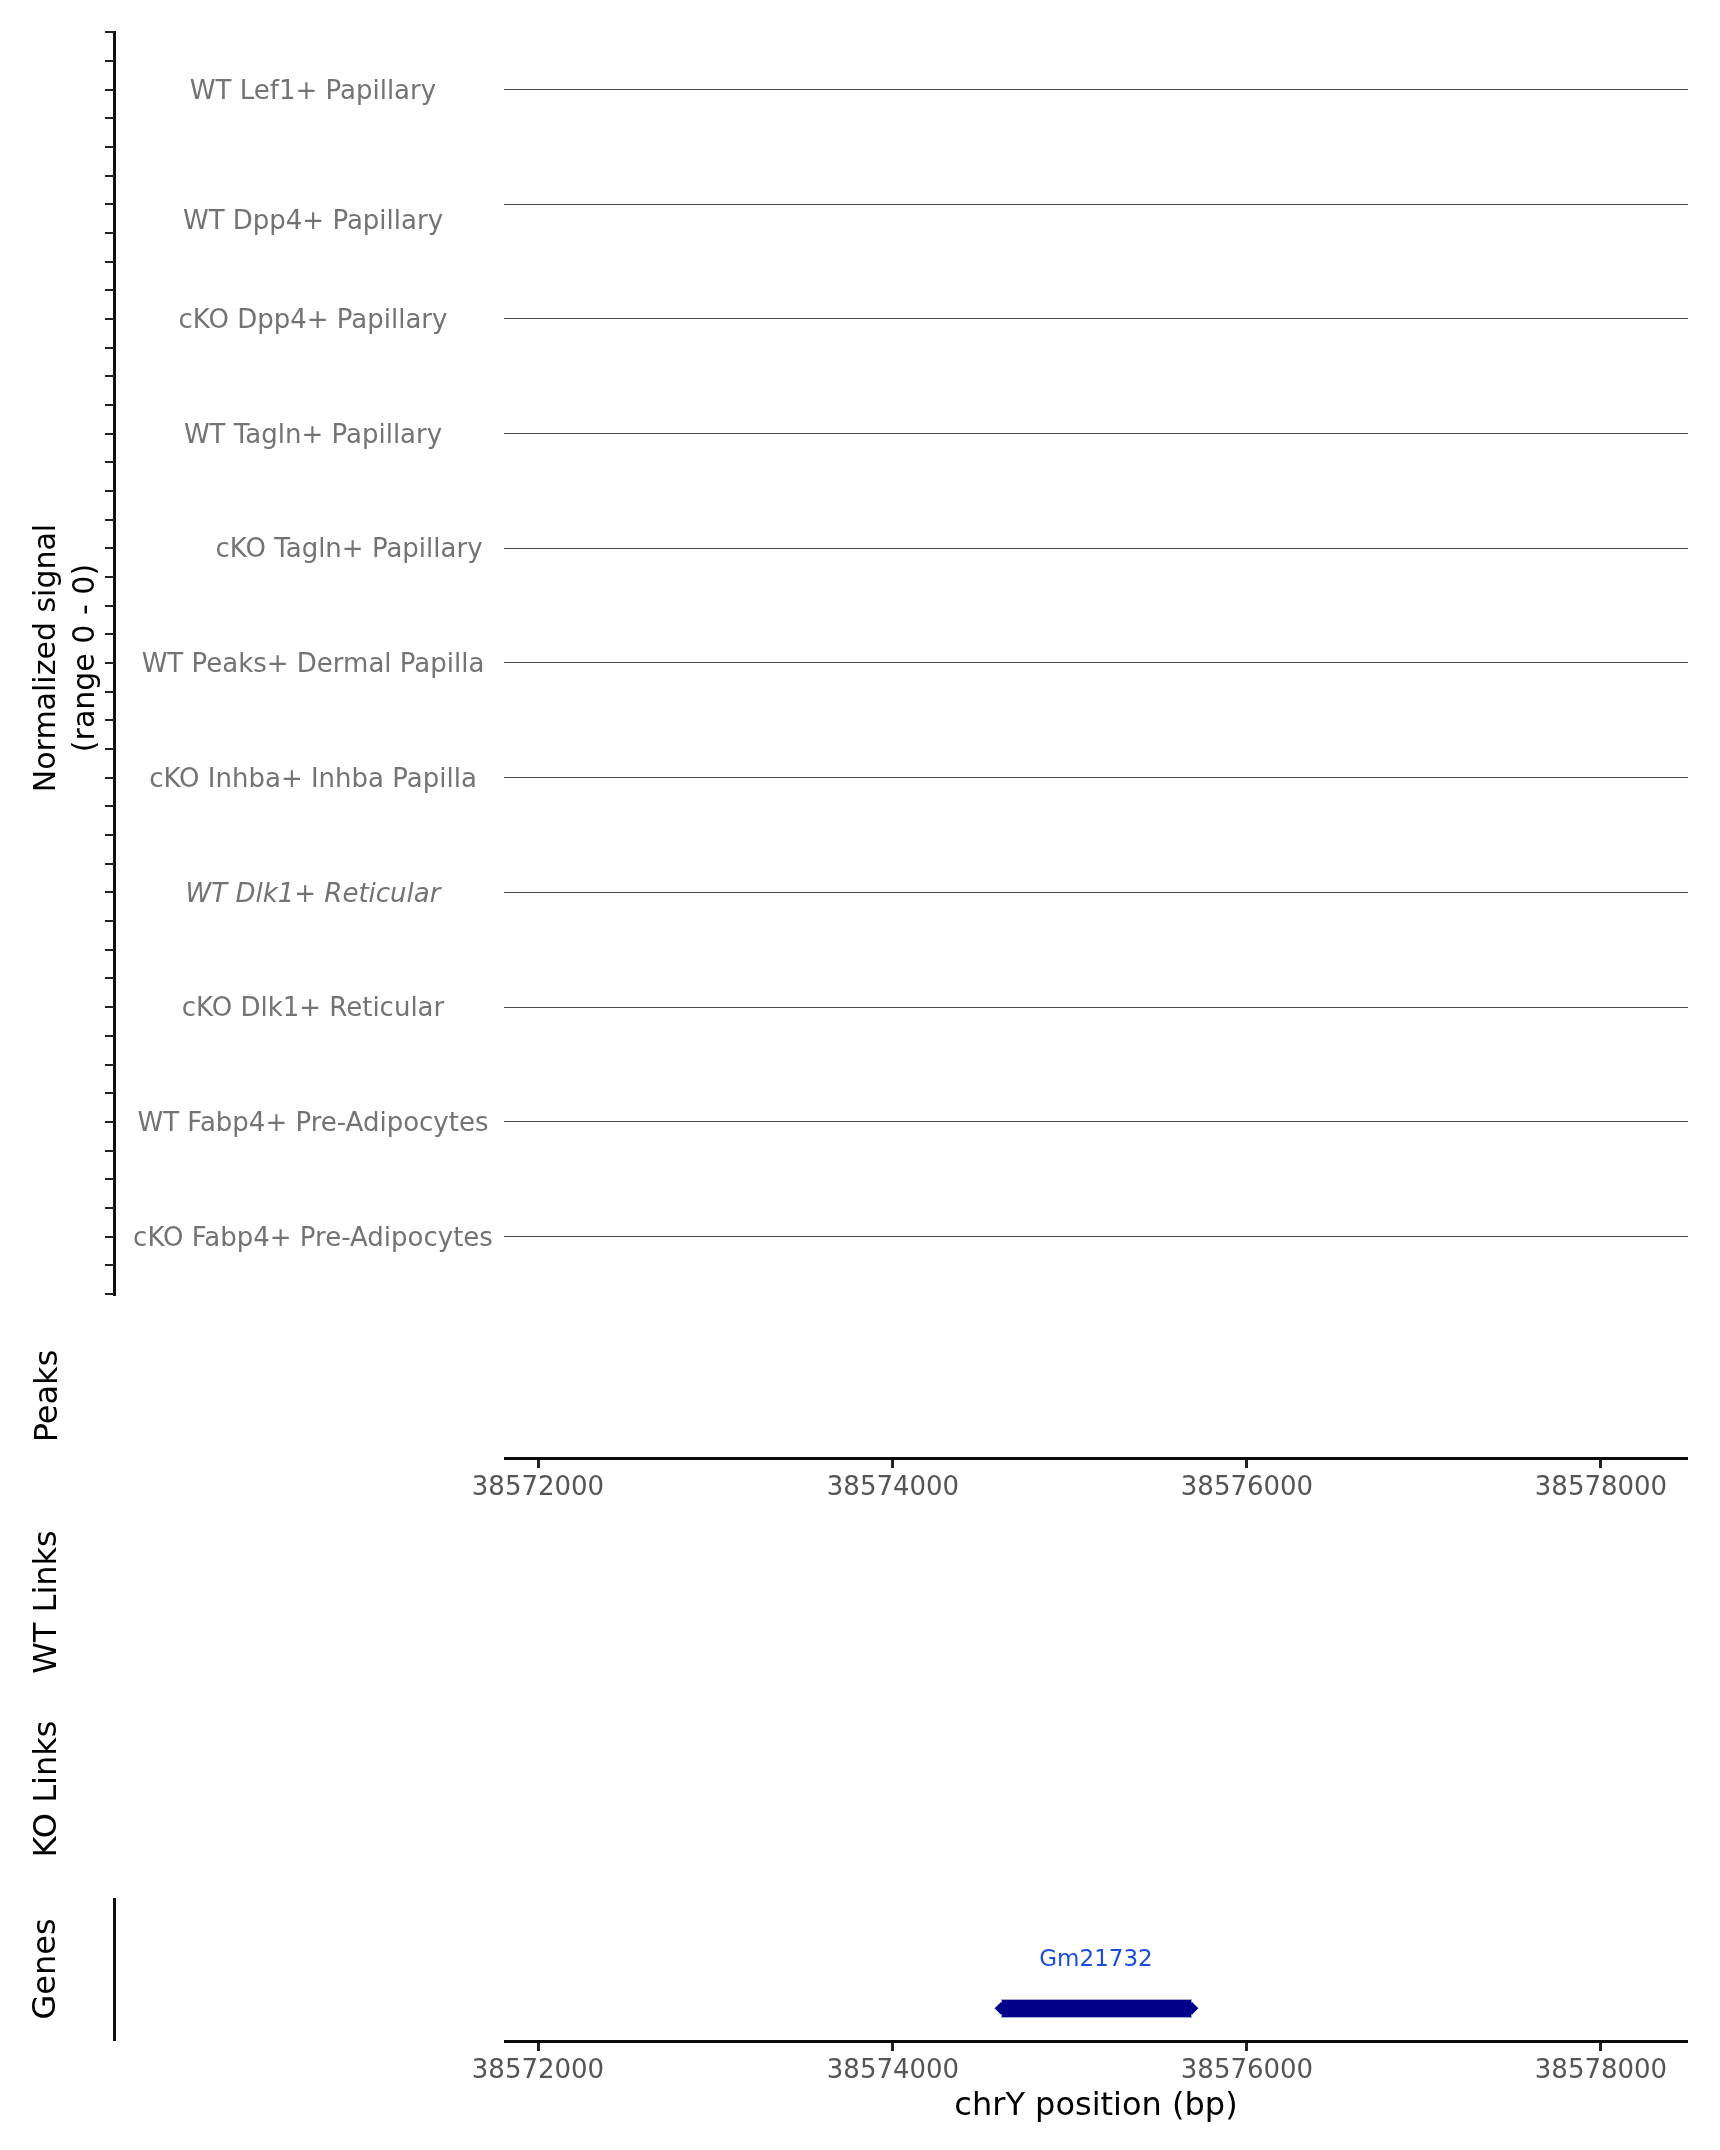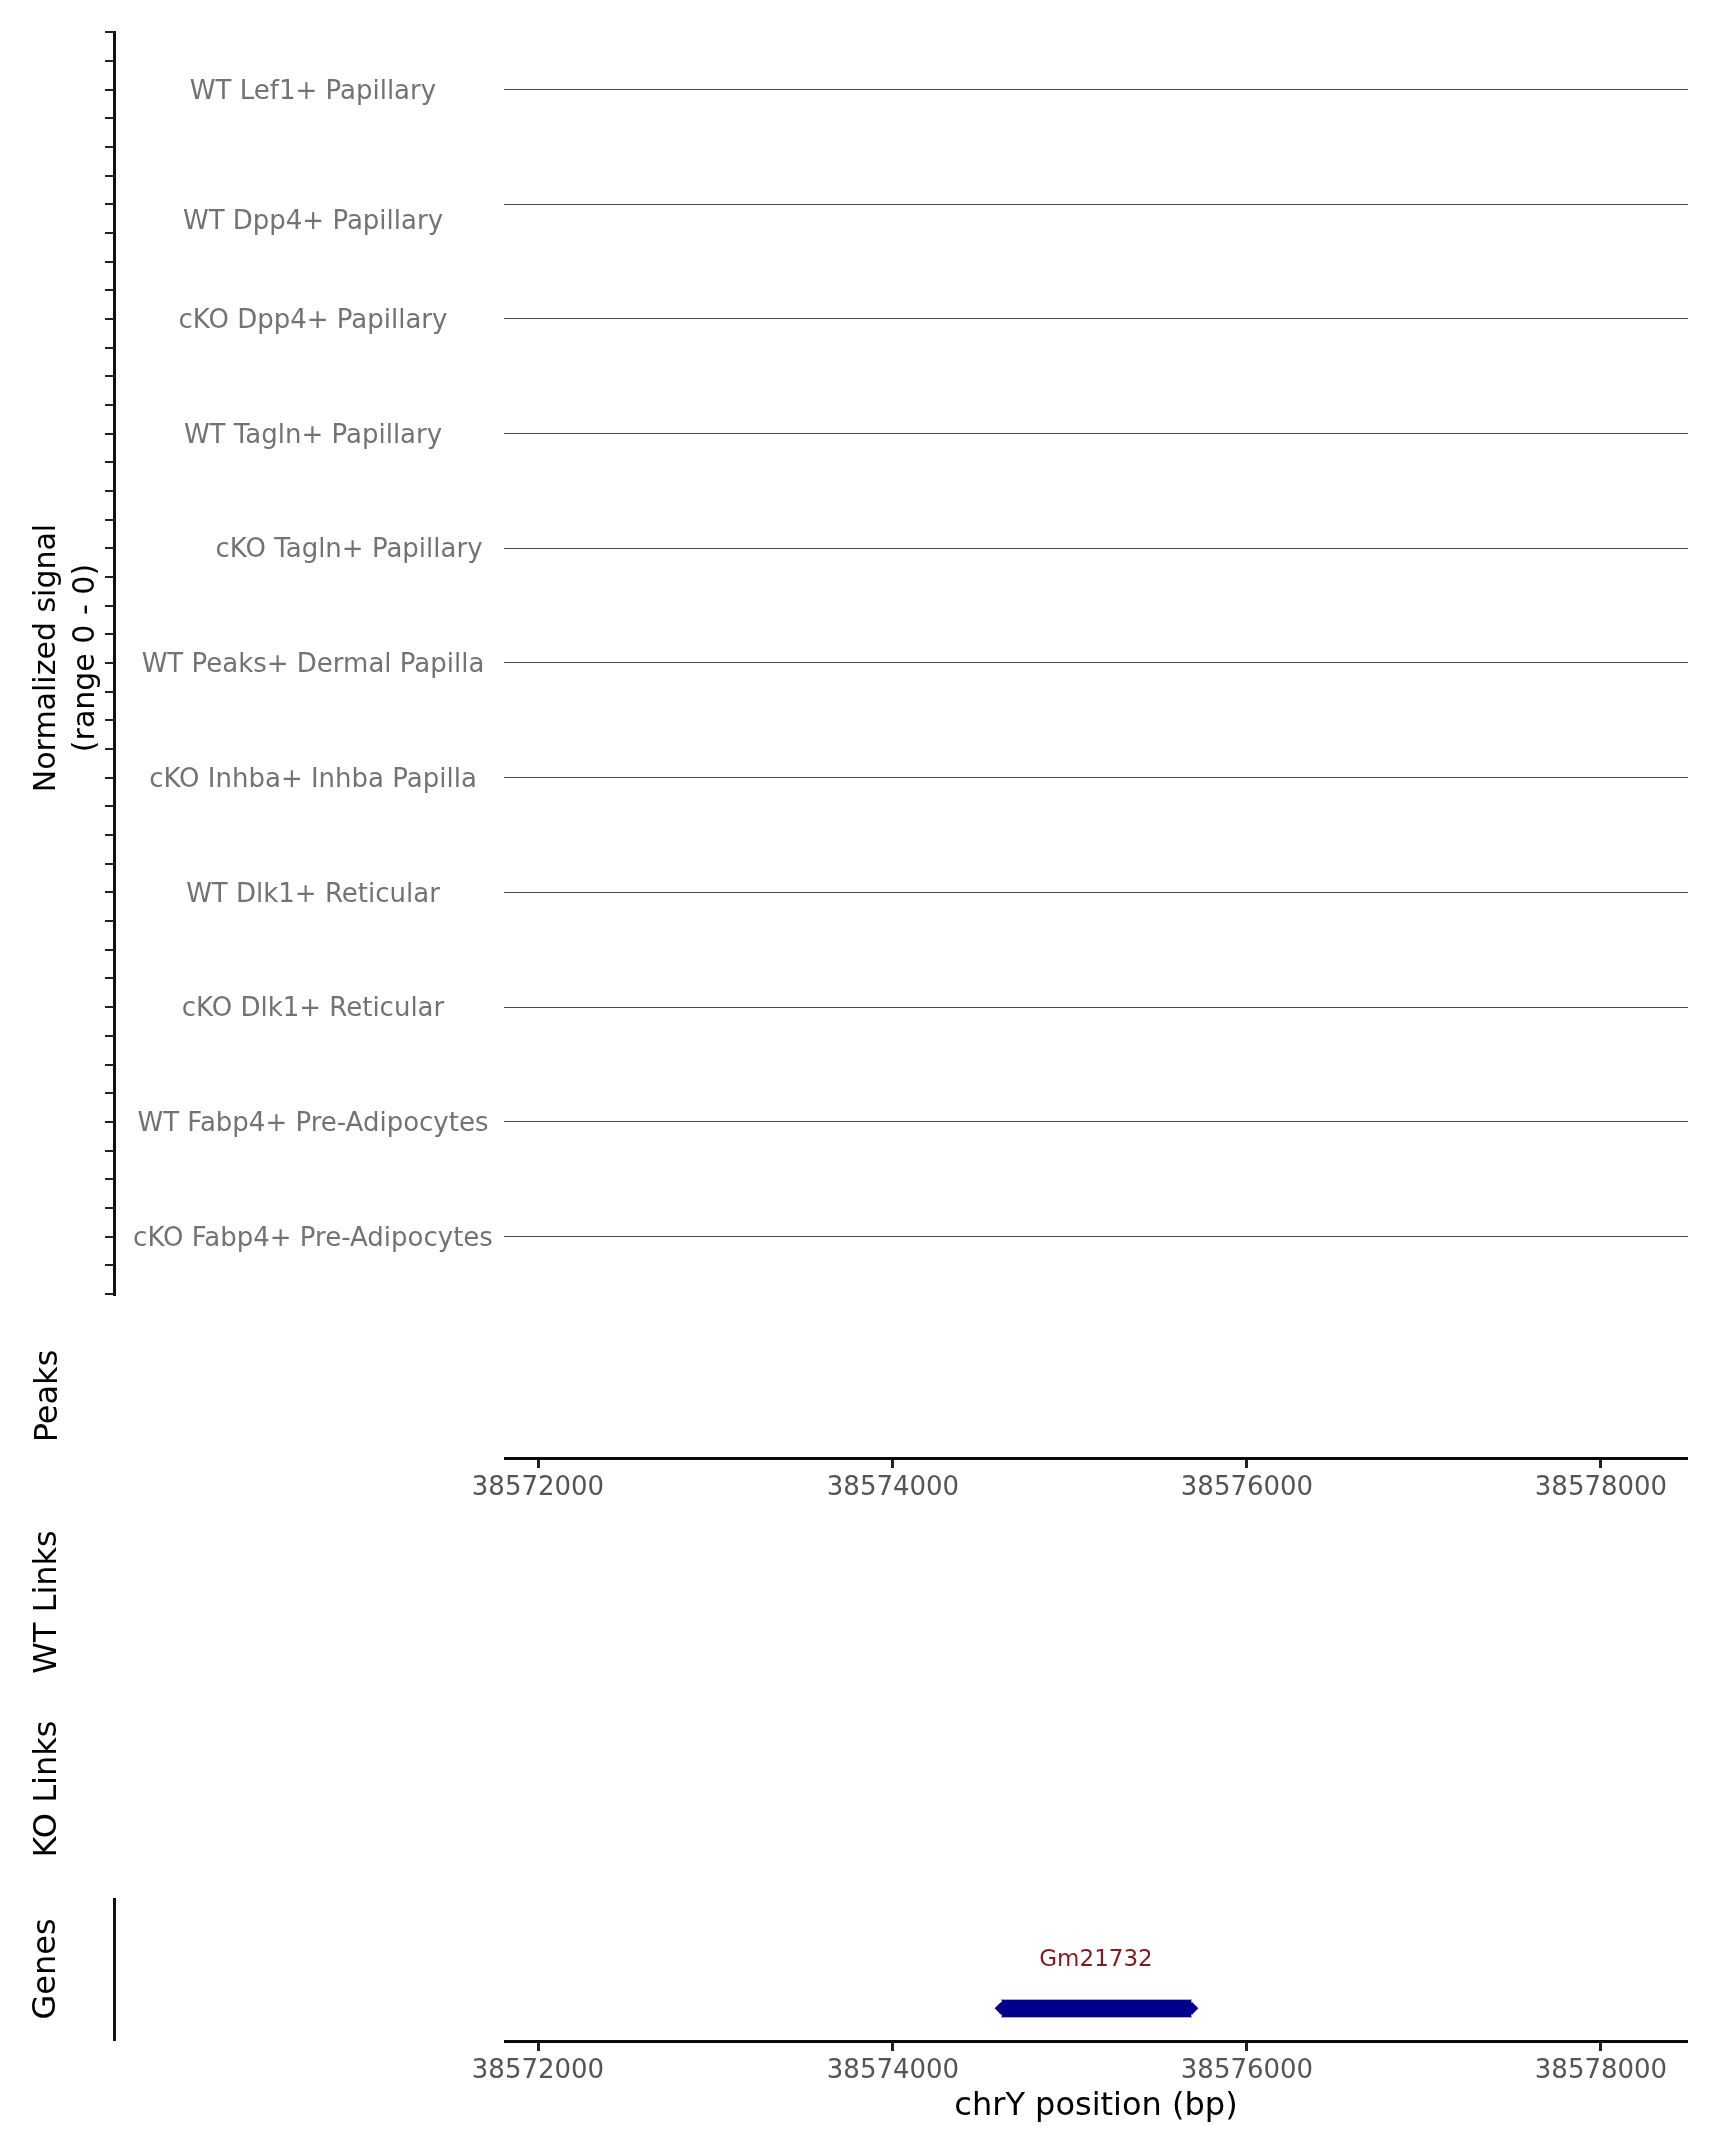--- a/index.html
+++ b/index.html
@@ -28,21 +28,21 @@
     position:absolute;font-size:26px;line-height:1.1;color:#555555;
     transform:translateX(-50%);white-space:nowrap;
   }
   .xaxis-title{
     position:absolute;font-size:32px;line-height:1;color:#000;
     transform:translateX(-50%);white-space:nowrap;
   }
   
   .genes-bracket{position:absolute;left:113px;top:1898px;width:2.9px;height:143px;background:#111;}
   .gene-label{
-    position:absolute;font-size:23px;line-height:1;color:#7f1d1d;
+    position:absolute;font-size:23px;line-height:1;color:#1d4ed8;
     transform:translate(-50%,-50%);white-space:nowrap;
   }
   .gene-body{
     position:absolute;height:19.4px;box-sizing:border-box;
     border:1.4px solid #a8a8d8;
   }
   .gene-tip{
     position:absolute;width:8.6px;height:8.6px;
     transform:translate(-50%,-50%) rotate(45deg);
   }
@@ -129,21 +129,21 @@
       </div>
       <div>
         <div class="track-label" style="left: 313px; top: 663px;">WT Peaks+ Dermal Papilla</div>
         <div class="track-line" style="top: 662px; background: rgb(74, 74, 74);"></div>
       </div>
       <div>
         <div class="track-label" style="left: 313px; top: 778px;">cKO Inhba+ Inhba Papilla</div>
         <div class="track-line" style="top: 777px; background: rgb(74, 74, 74);"></div>
       </div>
       <div>
-        <div class="track-label" style="left: 313px; top: 893px;">WT Dlk1+ Reticular</div>
+        <div class="track-label" style="left: 313px; top: 893px; font-style: italic;">WT Dlk1+ Reticular</div>
         <div class="track-line" style="top: 892px; background: rgb(74, 74, 74);"></div>
       </div>
       <div>
         <div class="track-label" style="left: 313px; top: 1007px;">cKO Dlk1+ Reticular</div>
         <div class="track-line" style="top: 1007px; background: rgb(74, 74, 74);"></div>
       </div>
       <div>
         <div class="track-label" style="left: 313px; top: 1122px;">WT Fabp4+ Pre-Adipocytes</div>
         <div class="track-line" style="top: 1121px; background: rgb(74, 74, 74);"></div>
       </div>

